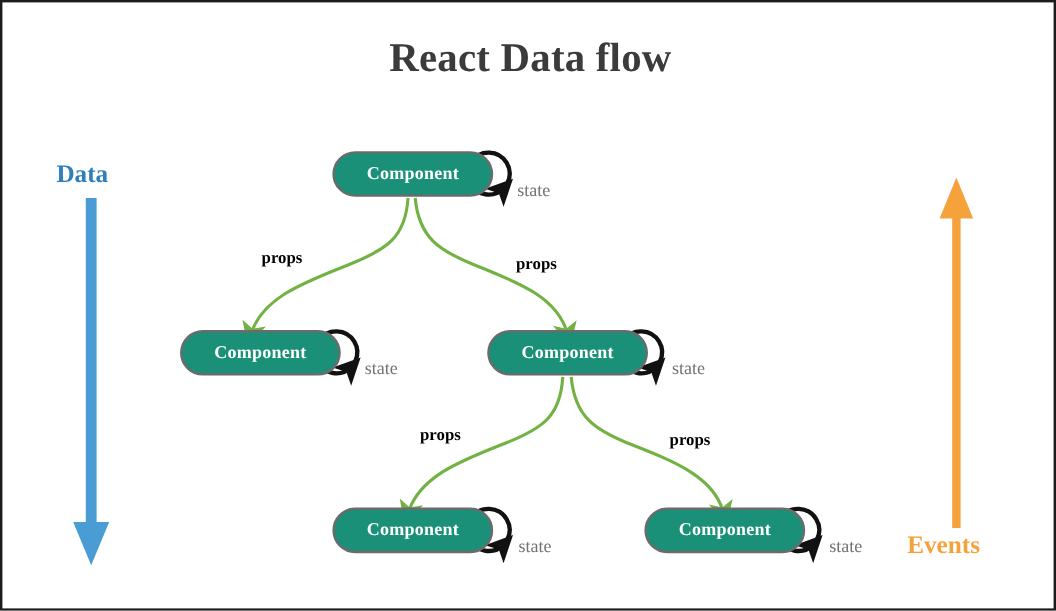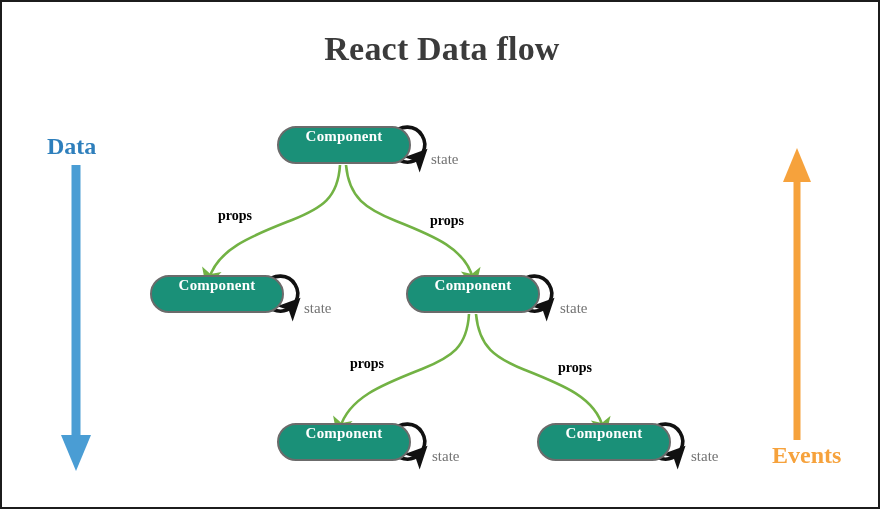--- a/index.html
+++ b/index.html
@@ -43,40 +43,41 @@
     width: 134px;
     height: 38px;
     border-radius: 19px;
     background: #1a9078;
     border: 2px solid #6b6b6b;
     box-sizing: border-box;
     color: #ffffff;
     font-size: 15px;
     font-weight: bold;
     display: flex;
+    align-items: center;
     justify-content: center;
     letter-spacing: 0.2px;
   }
   .state-label {
     position: absolute;
     font-size: 15px;
     color: #737373;
     font-weight: normal;
     white-space: nowrap;
   }
   .props-label {
     position: absolute;
     font-size: 14px;
     font-weight: bold;
     color: #000000;
     white-space: nowrap;
   }
   .flow-label {
     position: absolute;
-    font-size: 24px;
+    font-size: 21px;
     font-weight: bold;
     white-space: nowrap;
   }
   .flow-label.data {
     color: #2e7fbc;
   }
   .flow-label.events {
     color: #f6a23c;
   }
 </style>
@@ -158,15 +159,15 @@
   <div class="state-label" style="left:558px; top:298px;">state</div>
   <div class="state-label" style="left:430px; top:446px;">state</div>
   <div class="state-label" style="left:689px; top:446px;">state</div>
 
   <div class="props-label" style="left:216px; top:206px;">props</div>
   <div class="props-label" style="left:428px; top:211px;">props</div>
   <div class="props-label" style="left:348px; top:354px;">props</div>
   <div class="props-label" style="left:556px; top:358px;">props</div>
 
   <div class="flow-label data" style="left:45px; top:131px;">Data</div>
-  <div class="flow-label events" style="left:770px; top:440px;">Events</div>
+  <div class="flow-label events" style="left:754px; top:440px;">Events</div>
 
 </div>
 
 </body></html>

